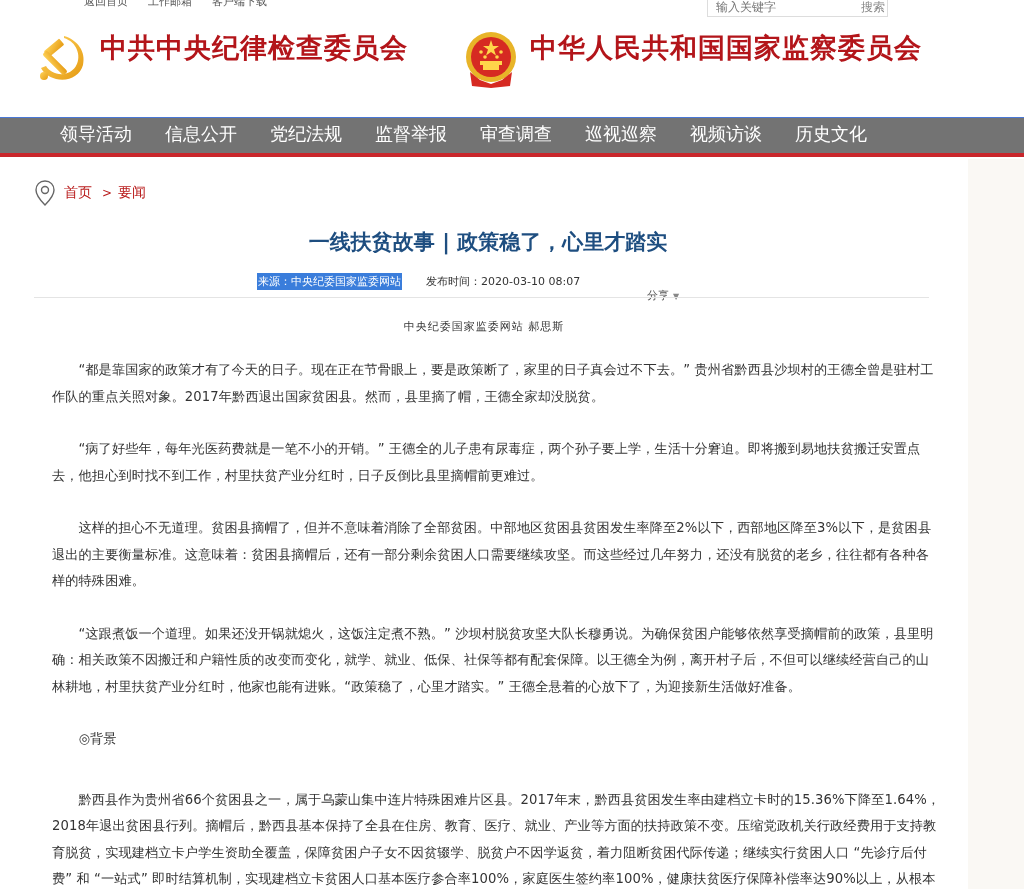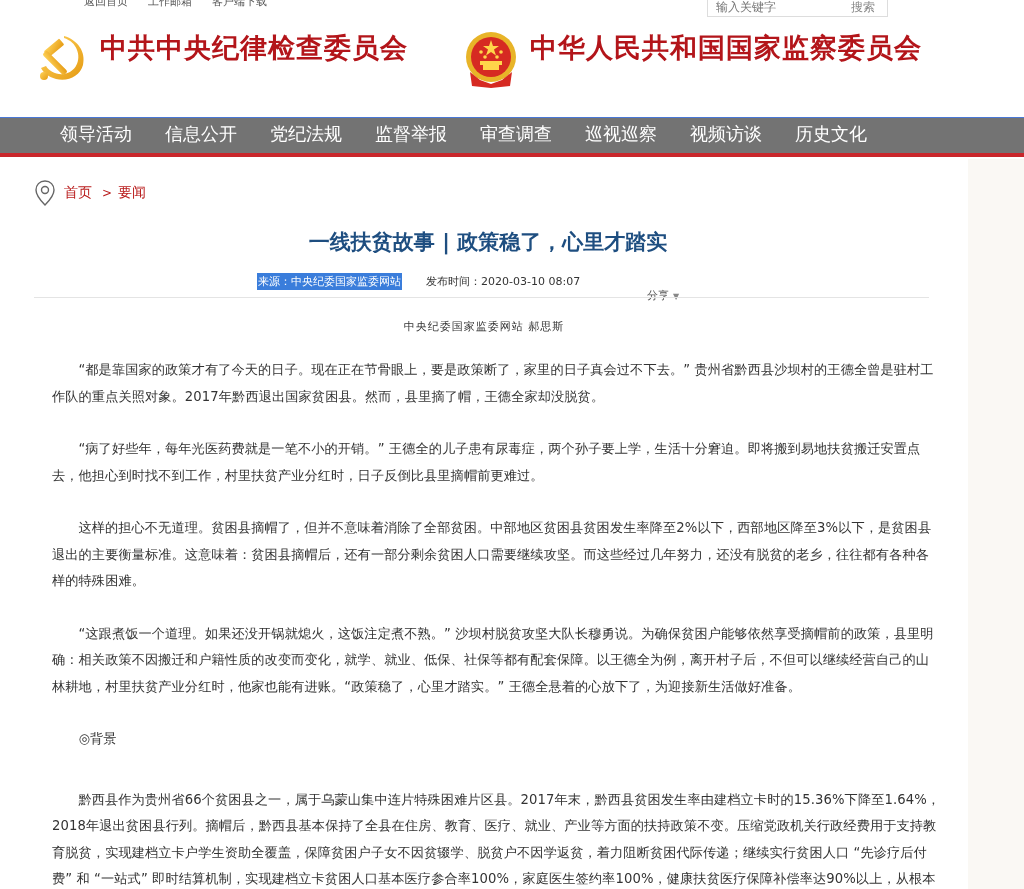--- a/index.html
+++ b/index.html
@@ -4,21 +4,21 @@
   <style>
     * { margin: 0; padding: 0; box-sizing: border-box; }
     html, body { width: 1024px; height: 889px; overflow: hidden; background: #fff; }
     body { font-family: "DejaVu Sans", "Liberation Sans", sans-serif; color: #333; position: relative; }
 
     .topbar { position: absolute; left: 0; top: 0; width: 842px; height: 18px; }
     .toplinks { position: absolute; left: 84px; top: -6px; display: flex; gap: 20px; font-size: 11px; color: #555; }
     .toplinks span { cursor: pointer; }
     .search-box { position: absolute; left: 707px; top: -3px; width: 181px; height: 20px; border: 1px solid #ddd; background: #fff; display: flex; align-items: center; }
     .search-input { border: none; outline: none; font-size: 12px; color: #222; padding-left: 8px; width: 130px; background: transparent; font-family: "DejaVu Sans", sans-serif; }
-    .search-btn { font-size: 12px; color: #888; margin-left: auto; margin-right: 12px; cursor: pointer; }
+    .search-btn { font-size: 12px; color: #888; margin-left: auto; margin-right: 2px; cursor: pointer; }
 
     .brand { position: absolute; top: 30px; height: 75px; display: flex; align-items: flex-start; }
     .brand.b1 { left: 34px; }
     .brand.b2 { left: 462px; }
     .brand-title { font-family: "DejaVu Serif", "Liberation Serif", serif; font-weight: bold; color: #b3151a; font-size: 27px; letter-spacing: 1px; margin-left: 10px; }
 
     .navbar { position: absolute; left: 0; top: 117px; width: 1024px; height: 36px; background: #737373; border-top: 1px solid #4a78d6; }
     .navbar-stripe { position: absolute; left: 0; top: 153px; width: 1024px; height: 4px; background: #c8262b; }
     .nav-items { position: absolute; left: 60px; top: 4px; display: flex; gap: 33px; }
     .nav-item { font-family: "DejaVu Serif", "Liberation Serif", serif; color: #fff; font-size: 18px; cursor: pointer; white-space: nowrap; }

